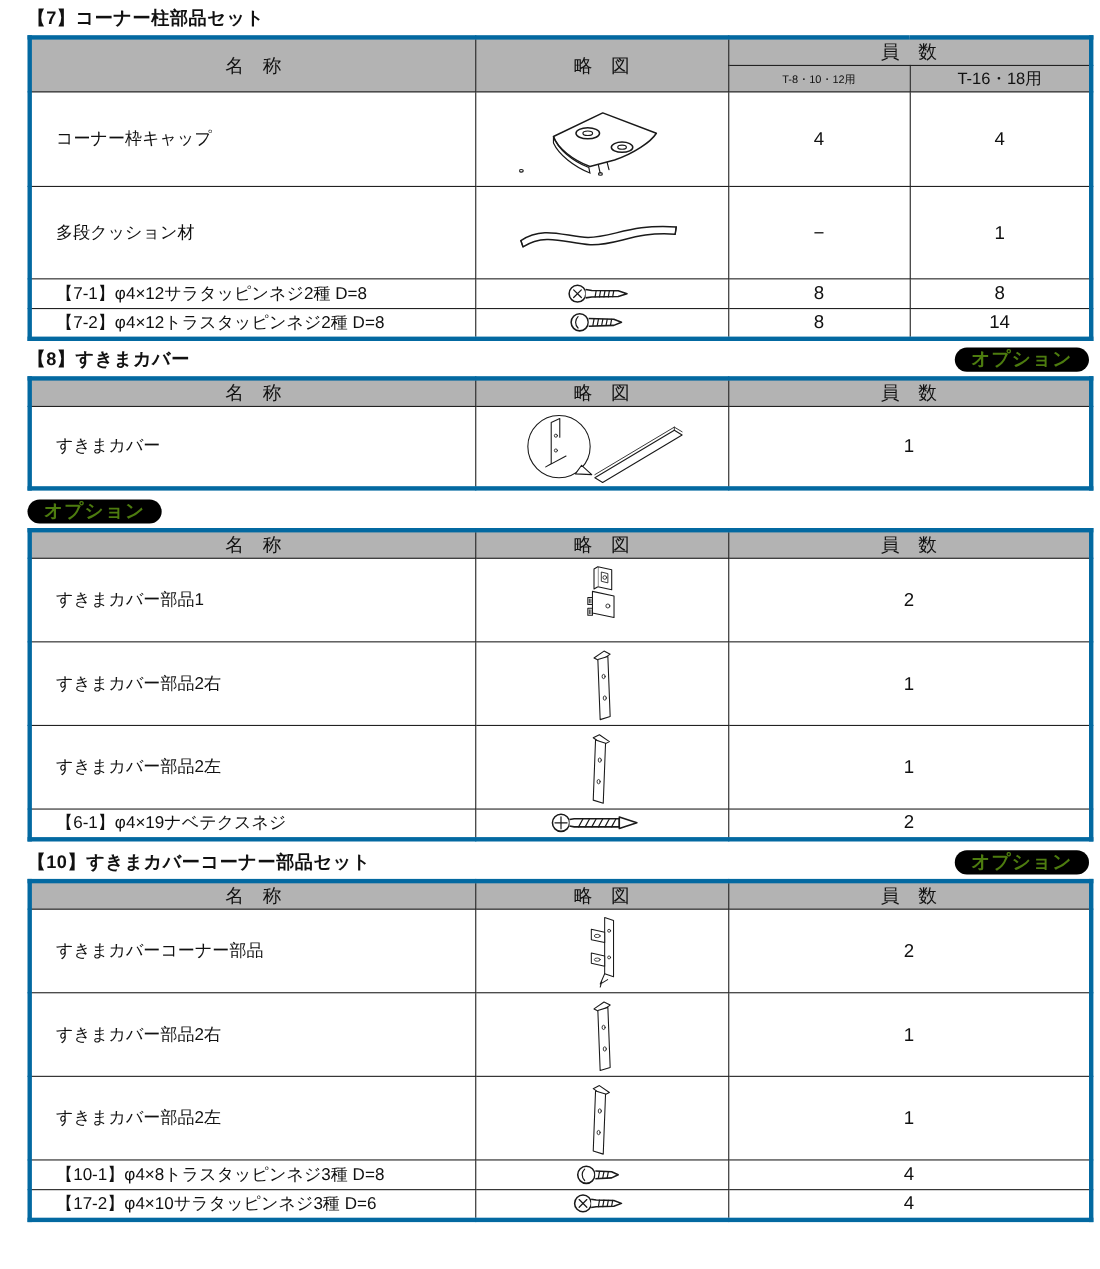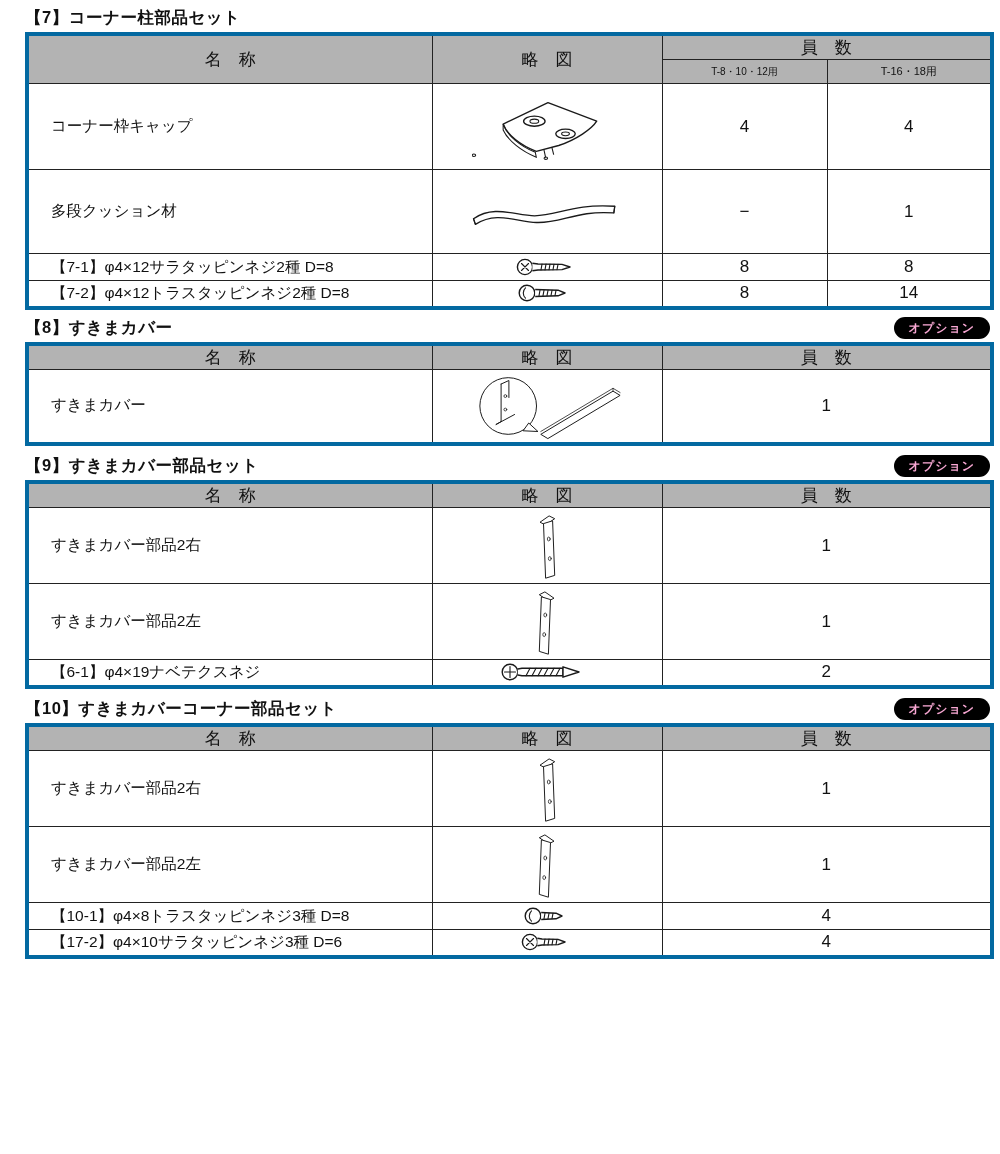--- a/index.html
+++ b/index.html
@@ -4,29 +4,29 @@
 <style>
   html,body{margin:0;padding:0;background:#ffffff;}
   body{
     width:1000px;height:1154px;overflow:hidden;
     font-family:"Liberation Sans","DejaVu Sans",sans-serif;
     color:#111;
     -webkit-font-smoothing:antialiased;
   }
   .doc{padding:6px 10px 0 25px;}
   .section-head{
-    display:flex;justify-content:space-between;align-items:center;
+    display:flex;justify-content:space-between;align-items:flex-start;
     height:24px;margin:0 0 2px 0;width:965px;
   }
   .section-head.gap6{margin-top:6px;}
   .section-head.gap8{margin-top:8px;}
   .sec-title{font-weight:bold;font-size:16.5px;letter-spacing:0.5px;white-space:nowrap;}
   .badge{
-    background:#000;color:#f9a8d4;border-radius:13px;
-    padding:2px 15px;font-weight:bold;font-size:12px;line-height:18px;
+    background:#000;color:#4d7c0f;border-radius:13px;
+    padding:2px 15px;font-weight:bold;font-size:17px;line-height:18px;
     letter-spacing:1px;
   }
   table{
     border-collapse:collapse;table-layout:fixed;width:965px;
     border:4px solid #0369a1;
   }
   th,td{border:1px solid #222;padding:0;}
   th{
     background:#b3b3b3;font-weight:normal;font-size:17px;
     text-align:center;color:#111;
@@ -65,21 +65,21 @@
         <col style="width:165px">
       </colgroup>
     <tbody>
         <tr class="hdr24">
       <th rowspan="2">名　称</th>
       <th rowspan="2">略　図</th>
       <th colspan="2">員　数</th>
     </tr>
     <tr class="hdr24">
       <th style="font-size:10px">T-8・10・12用</th>
-      <th style="font-size:11px">T-16・18用</th>
+      <th style="font-size:15px">T-16・18用</th>
     </tr>
     <tr class="tall-86">
       <td class="name-cell">コーナー枠キャップ</td>
       <td class="sketch-cell">
         <svg width="150" height="76" viewBox="0 0 150 78">
           <path class="fw" d="M30,36 L76,14 L126,33 C121,41 105,52 87,58 L64,64 C48,58 34,47 30,36 Z"></path>
           <path class="thin" d="M30,36 C34,48 48,59 63,65 L64,70 C49,64 35,53 30,42 Z"></path>
           <ellipse class="ln" cx="62" cy="33" rx="11" ry="5.2"></ellipse>
           <ellipse class="thin" cx="62" cy="33" rx="4.5" ry="2.1"></ellipse>
           <ellipse class="ln" cx="94" cy="46" rx="10" ry="4.8"></ellipse>
@@ -160,34 +160,49 @@
           <circle class="thin" cx="53" cy="34" r="2"></circle>
           <circle class="thin" cx="53" cy="53" r="2"></circle>
         </svg>
       </td>
       <td class="qty-cell">1</td>
     </tr>
   </tbody>
     </table>
 
   <div class="section-head gap8">
-    <span class="sec-title">【9】すきまカバー部品セット</span>
     <span class="badge">オプション</span>
   </div>
   <table>
     <colgroup>
         <col style="width:405px">
         <col style="width:230px">
         <col style="width:330px">
       </colgroup>
     <tbody>
         <tr class="hdr26">
       <th>名　称</th>
       <th>略　図</th>
       <th>員　数</th>
+    </tr>
+    <tr class="tall-76">
+      <td class="name-cell">すきまカバー部品1</td>
+      <td class="sketch-cell">
+        <svg width="64" height="70" viewBox="0 0 64 100">
+          <path class="fw" d="M27,6 L45,10 L45,36 L27,32 Z"></path>
+          <path class="fw" d="M27,6 L22,9 L22,35 L27,32"></path>
+          <path class="thin" d="M32,13 L40,15 L40,27 L32,25 Z"></path>
+          <circle class="thin" cx="36" cy="20" r="2.4"></circle>
+          <path class="fw" d="M20,38 L48,44 L48,72 L20,66 Z"></path>
+          <circle class="thin" cx="40" cy="57" r="2.6"></circle>
+          <path class="fw" d="M14,46 h6 v9 h-6 z M14,60 h6 v9 h-6 z"></path>
+          <path class="thin" d="M16,48 v5 M18,48 v5 M16,62 v5 M18,62 v5"></path>
+        </svg>
+      </td>
+      <td class="qty-cell">2</td>
     </tr>
     <tr class="tall-76">
       <td class="name-cell">すきまカバー部品2右</td>
       <td class="sketch-cell">
         <svg width="40" height="70" viewBox="0 0 40 100">
           <path class="fw" d="M10,16 L23,7 L31,11 L18,20 Z"></path>
           <path class="fw" d="M15,18 L28,14 L31,92 L18,96 Z"></path>
           <ellipse class="thin" cx="22.5" cy="40" rx="2" ry="2.8"></ellipse>
           <ellipse class="thin" cx="24" cy="68" rx="2" ry="2.8"></ellipse>
         </svg>
@@ -232,20 +247,36 @@
         <col style="width:230px">
         <col style="width:330px">
       </colgroup>
     <tbody>
         <tr class="hdr26">
       <th>名　称</th>
       <th>略　図</th>
       <th>員　数</th>
     </tr>
     <tr class="tall-76">
+      <td class="name-cell">すきまカバーコーナー部品</td>
+      <td class="sketch-cell">
+        <svg width="64" height="70" viewBox="0 0 64 104">
+          <path class="fw" d="M36,6 L48,10 L48,86 L36,82 Z"></path>
+          <circle class="thin" cx="42" cy="24" r="2"></circle>
+          <circle class="thin" cx="42" cy="60" r="2"></circle>
+          <path class="fw" d="M18,22 L36,26 L36,40 L18,36 Z"></path>
+          <ellipse class="thin" cx="26" cy="31" rx="4" ry="2.2"></ellipse>
+          <path class="fw" d="M18,54 L36,58 L36,72 L18,68 Z"></path>
+          <ellipse class="thin" cx="26" cy="63" rx="4" ry="2.2"></ellipse>
+          <path class="ln" d="M36,82 L30,96 L40,90 M32,93 L30,100"></path>
+        </svg>
+      </td>
+      <td class="qty-cell">2</td>
+    </tr>
+    <tr class="tall-76">
       <td class="name-cell">すきまカバー部品2右</td>
       <td class="sketch-cell">
         <svg width="40" height="70" viewBox="0 0 40 100">
           <path class="fw" d="M10,16 L23,7 L31,11 L18,20 Z"></path>
           <path class="fw" d="M15,18 L28,14 L31,92 L18,96 Z"></path>
           <ellipse class="thin" cx="22.5" cy="40" rx="2" ry="2.8"></ellipse>
           <ellipse class="thin" cx="24" cy="68" rx="2" ry="2.8"></ellipse>
         </svg>
       </td>
       <td class="qty-cell">1</td>

